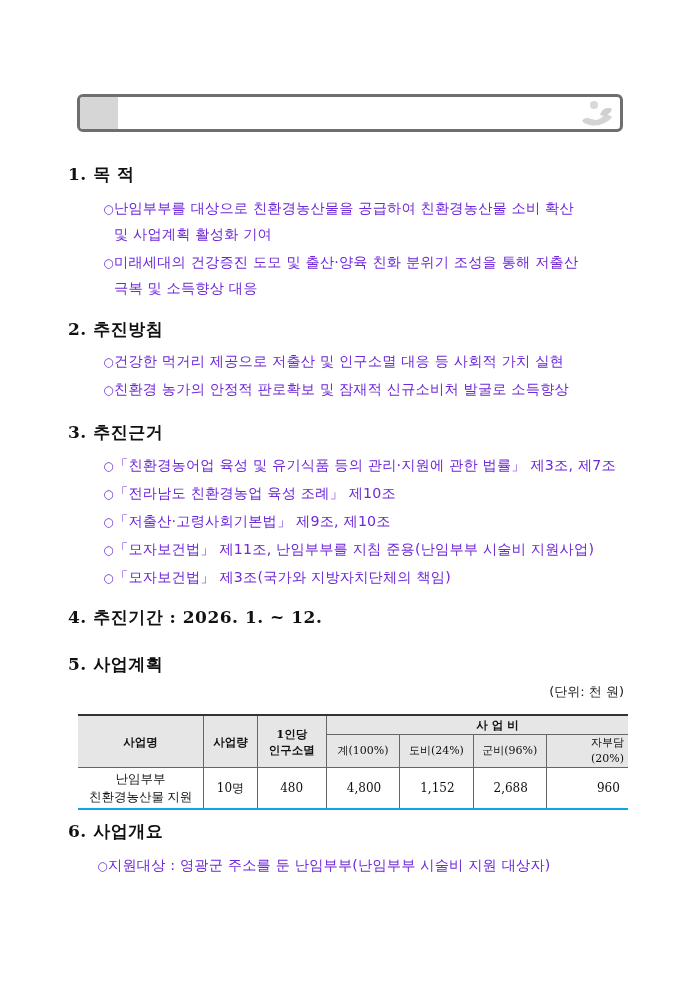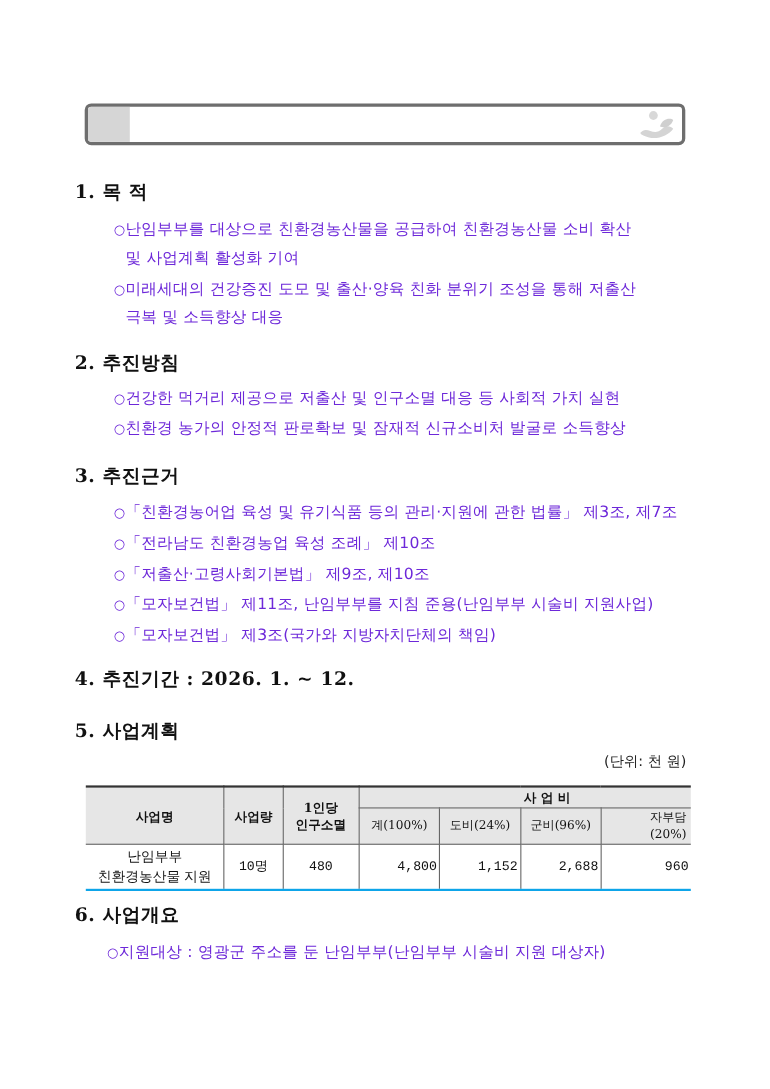--- a/index.html
+++ b/index.html
@@ -44,22 +44,22 @@
     }
     table.plan th, table.plan td {
       border: 1px solid #666; padding: 0 4px; text-align: center; line-height: 16px;
     }
     table.plan tr:first-child th { border-top: none; }
     table.plan tr:last-child td { border-bottom: none; }
     table.plan th:first-child, table.plan td:first-child { border-left: none; }
     table.plan th:last-child, table.plan td:last-child { border-right: none; padding-left: 44px; }
     table.plan th { background: #e6e6e6; font-weight: bold; }
     table.plan th.sub { font-weight: normal; font-size: 11px; height: 18px; }
-    table.plan td { height: 40px; font-size: 12px; font-family: Liberation Mono, monospace; }
-    table.plan td.num { text-align: right; padding-right: 2px; }
+    table.plan td { height: 40px; font-size: 12px; }
+    table.plan td.num { padding-right: 2px; }
     table.plan td.name { line-height: 18px; font-family: Liberation Sans, sans-serif; font-size: 12.5px; }
   </style>
 </head>
 <body>
 
 <div class="title-box">
   <div class="left-bar"></div>
   <svg class="logo" viewBox="0 0 34 30">
     <circle cx="14" cy="6" r="4" fill="#d8d8d8"></circle>
     <path d="M2 22 C8 14, 14 26, 22 18 C26 14, 30 16, 32 18 C28 24, 18 28, 10 26 C6 25, 3 24, 2 22 Z" fill="#d4d4d4"></path>

